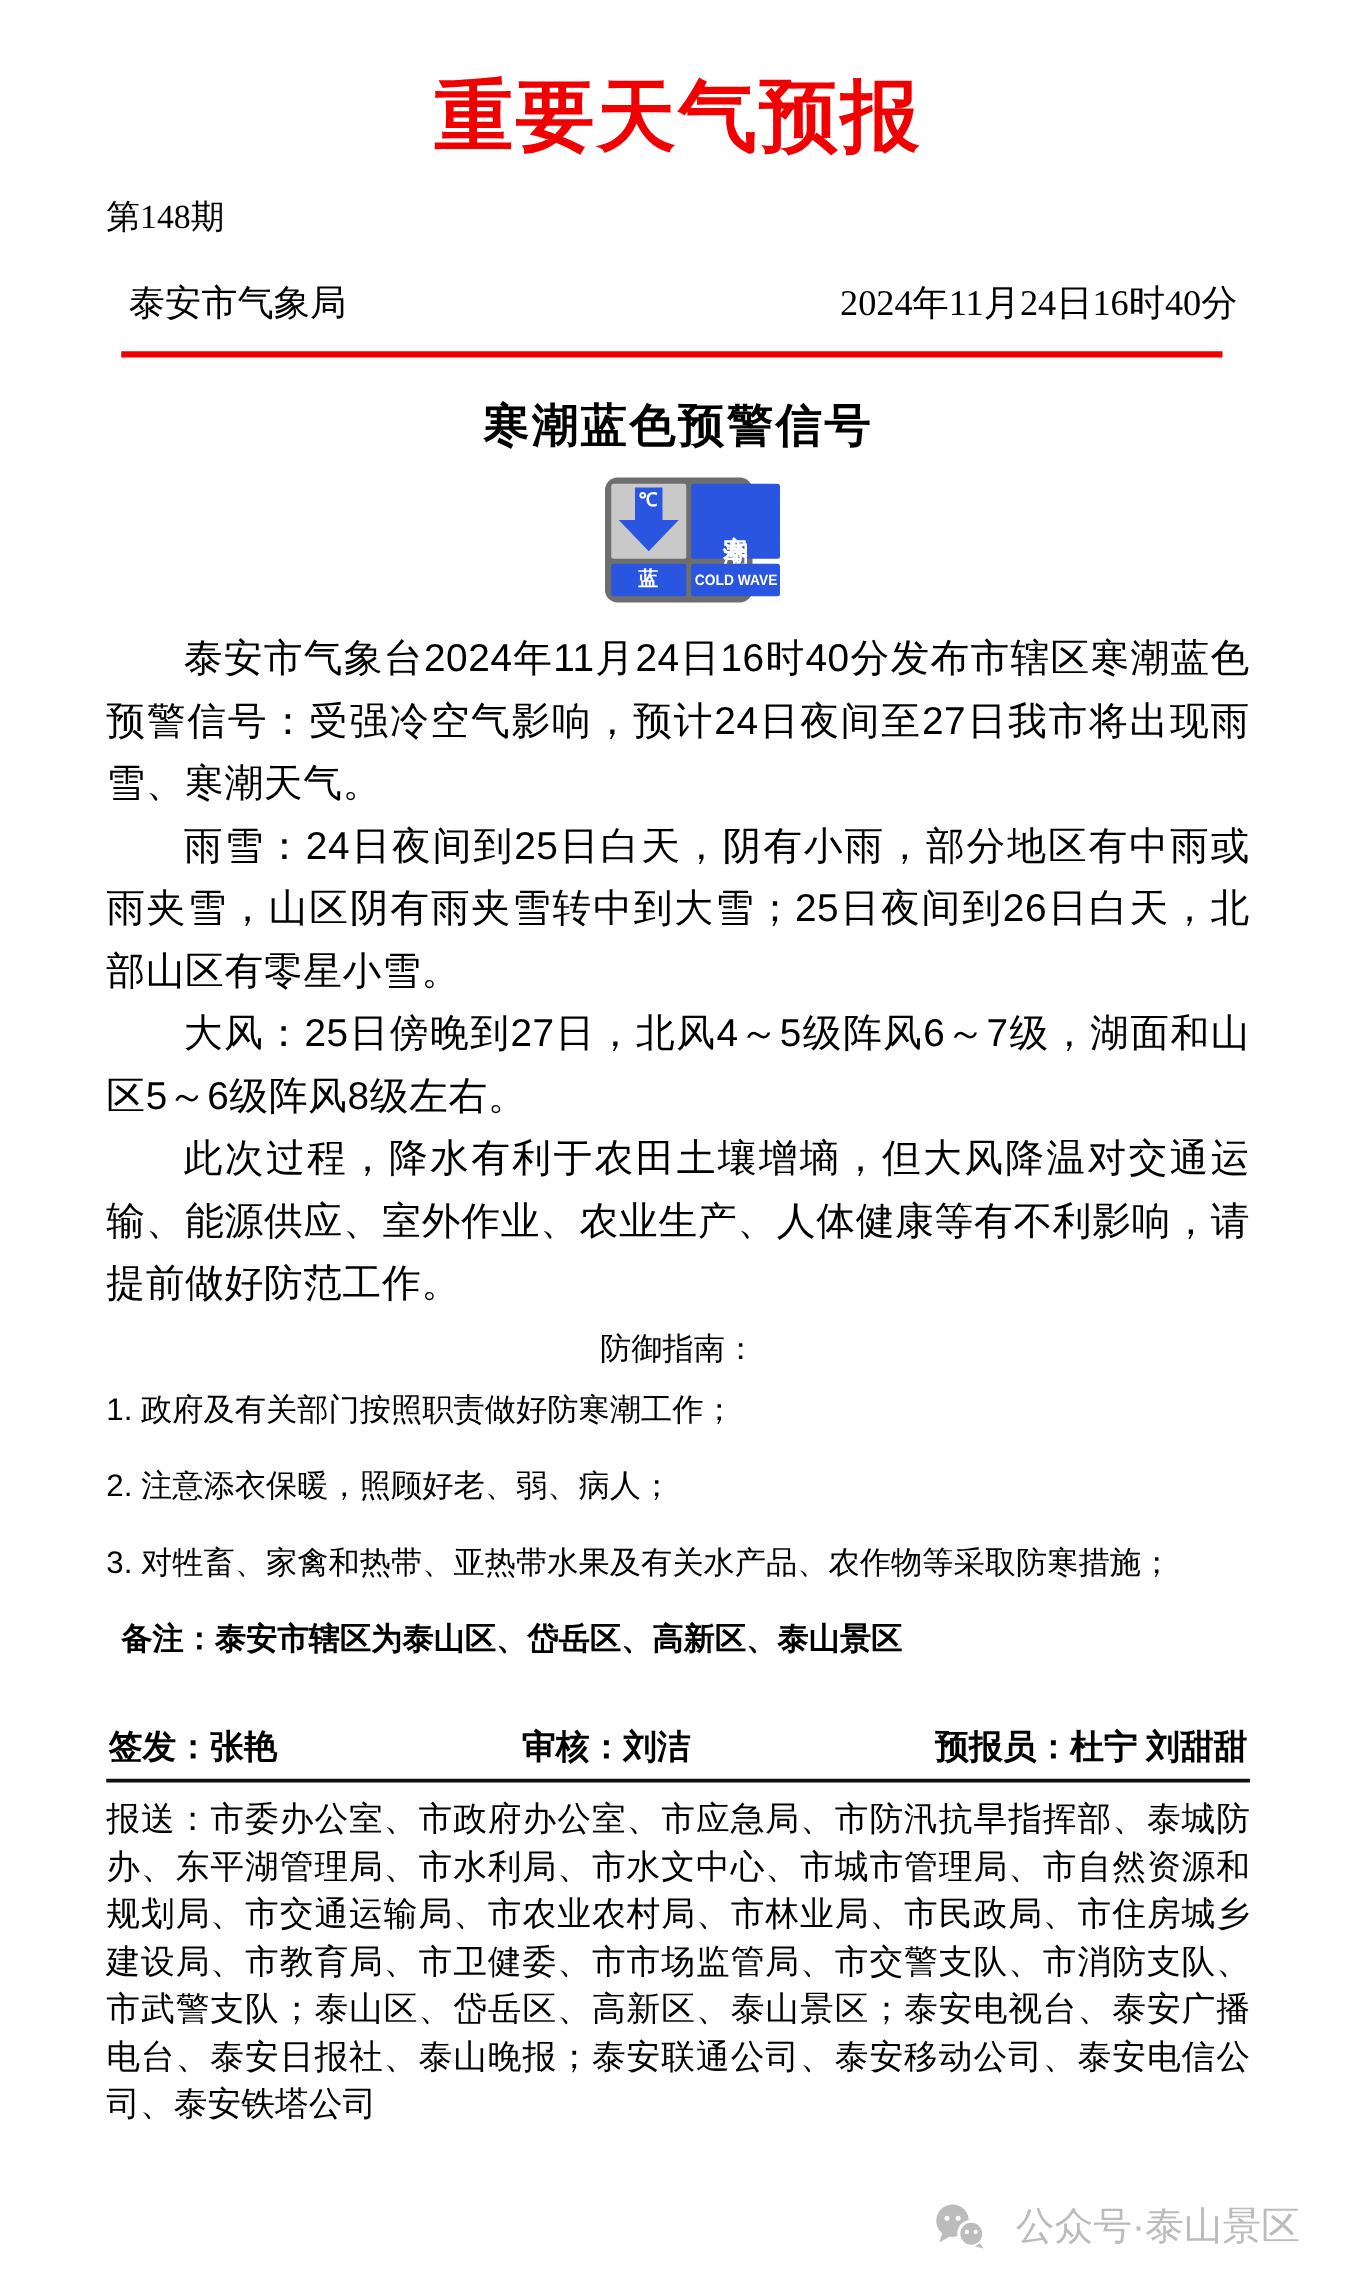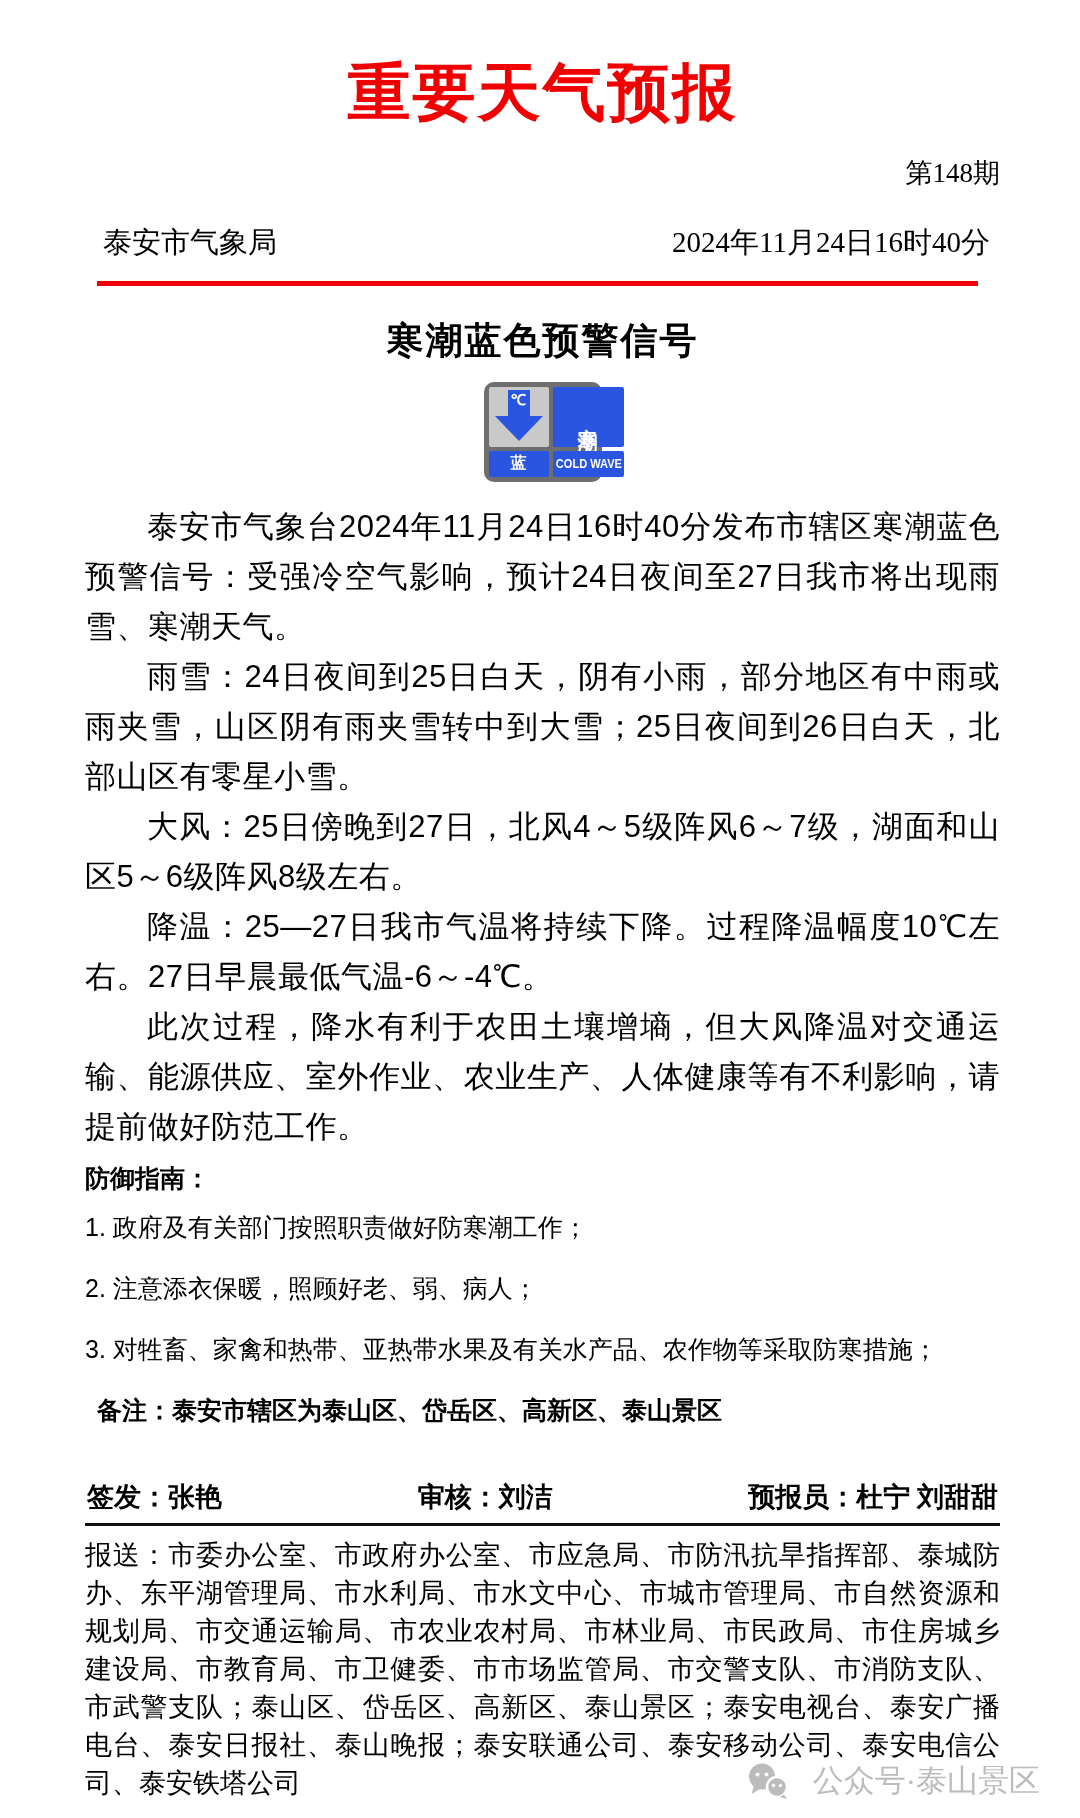--- a/index.html
+++ b/index.html
@@ -10,21 +10,21 @@
   }
   .page{padding:40px 80px 0 85px;}
 
   
   .doc-title{
     text-align:center;margin:14px 0 0 0;
     font-family:"Liberation Serif",serif;font-weight:bold;
     font-size:63px;line-height:1.25;color:#f00000;letter-spacing:2px;
   }
   .issue{
-    text-align:right;margin-top:22px;font-size:27px;
+    text-align:left;margin-top:22px;font-size:27px;
     font-family:"Liberation Serif",serif;
   }
   .agency-row{
     display:flex;justify-content:space-between;align-items:center;
     margin-top:32px;padding:0 10px 0 18px;
     font-family:"Liberation Serif",serif;font-size:29px;
   }
   .red-line{height:5px;background:#f20000;margin:18px 22px 0 12px;}
 
   
@@ -54,21 +54,21 @@
 
   
   .body-text{margin-top:20px;}
   .body-text p{
     margin:0;font-size:31px;line-height:50px;text-indent:2em;
     text-align:justify;letter-spacing:.5px;
   }
 
   
   .guide{margin-top:10px;font-size:25px;}
-  .guide-heading{font-weight:bold;margin:4px 0 16px 0;}
+  .guide-heading{font-weight:normal;margin:4px 0 16px 0;text-align:center;}
   .guide-item{margin:0 0 28px 0;}
   .note-line{font-weight:bold;margin:6px 0 0 12px;}
 
   
   .sig-row{
     display:flex;justify-content:space-between;margin-top:52px;padding:0 2px;
     font-family:"Liberation Serif",serif;font-size:27px;font-weight:bold;
   }
   .sig-divider{height:3px;background:#111;margin-top:8px;}
   .distribution{
@@ -117,21 +117,20 @@
       <div class="cw-cell cw-blue">
         <span class="cw-english">COLD WAVE</span>
       </div>
     </div>
   </div>
 
   <div class="body-text">
     <p>泰安市气象台2024年11月24日16时40分发布市辖区寒潮蓝色预警信号：受强冷空气影响，预计24日夜间至27日我市将出现雨雪、寒潮天气。</p>
     <p>雨雪：24日夜间到25日白天，阴有小雨，部分地区有中雨或雨夹雪，山区阴有雨夹雪转中到大雪；25日夜间到26日白天，北部山区有零星小雪。</p>
     <p>大风：25日傍晚到27日，北风4～5级阵风6～7级，湖面和山区5～6级阵风8级左右。</p>
-    <p>降温：25—27日我市气温将持续下降。过程降温幅度10℃左右。27日早晨最低气温-6～-4℃。</p>
     <p>此次过程，降水有利于农田土壤增墒，但大风降温对交通运输、能源供应、室外作业、农业生产、人体健康等有不利影响，请提前做好防范工作。</p>
   </div>
 
   <div class="guide">
     <div class="guide-heading">防御指南：</div>
     <p class="guide-item">1. 政府及有关部门按照职责做好防寒潮工作；</p>
     <p class="guide-item">2. 注意添衣保暖，照顾好老、弱、病人；</p>
     <p class="guide-item">3. 对牲畜、家禽和热带、亚热带水果及有关水产品、农作物等采取防寒措施；</p>
     <div class="note-line">备注：泰安市辖区为泰山区、岱岳区、高新区、泰山景区</div>
   </div>

